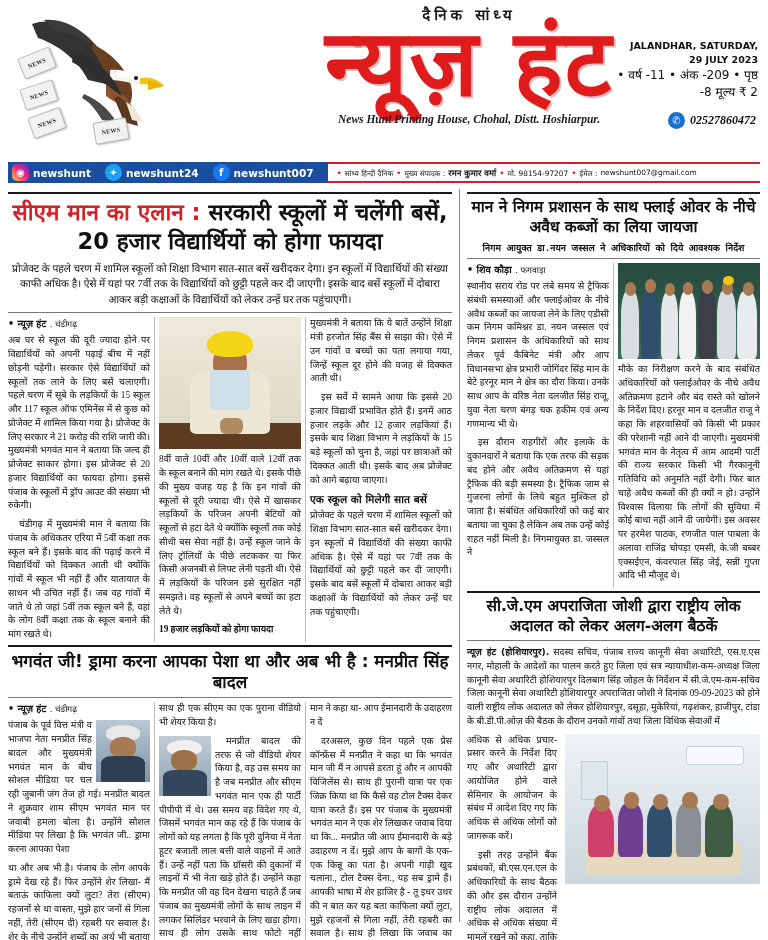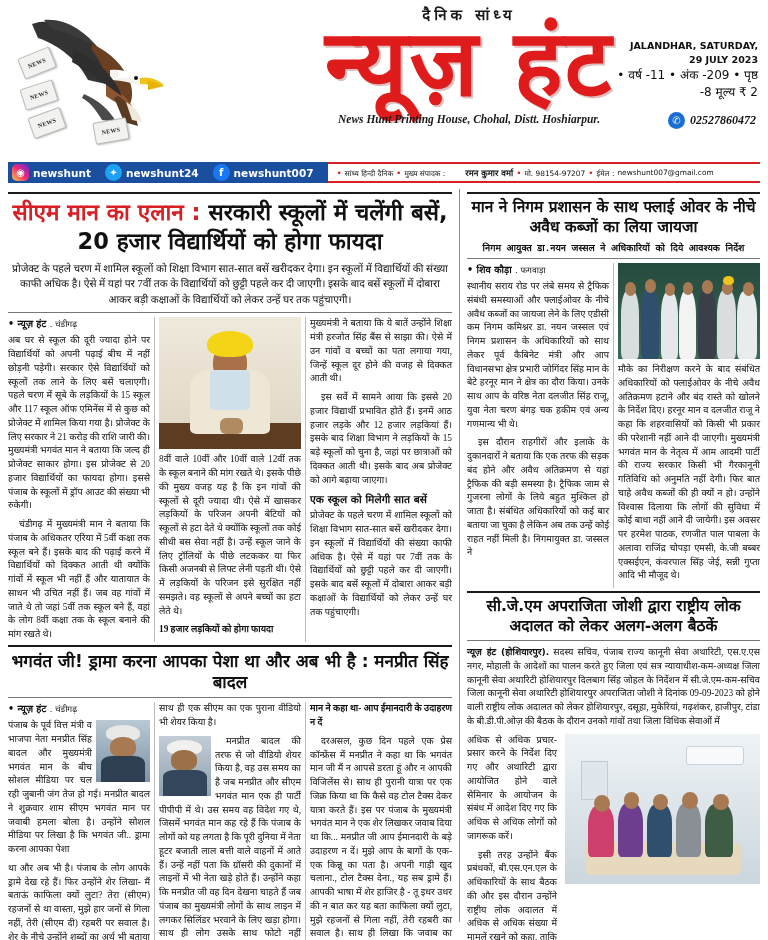--- a/index.html
+++ b/index.html
@@ -335,21 +335,21 @@
       <div class="sm">
         <span class="sm-ico fb">f</span>
         <span class="sm-label">newshunt007</span>
       </div>
     </div>
     <div class="social-right">
       <span class="sep-dot">•</span>
         <span>सांध्य हिन्दी दैनिक</span>
       <span class="sep-dot">•</span>
         <span>मुख्य संपादक :</span>
-      <b style="margin-left:20px">रमन कुमार वर्मा</b>
+      <b style="margin-left:3px">रमन कुमार वर्मा</b>
       <span class="sep-dot">•</span>
         <span>मो. 98154-97207</span>
       <span class="sep-dot">•</span>
         <span>ईमेल :</span>
       <span style="margin-left:3px">newshunt007@gmail.com</span>
     </div>
   </div>
 
   <div class="content">
 
@@ -419,21 +419,21 @@
 
           <div class="photo mp-small">
             <div style="position:absolute;inset:0;background:linear-gradient(#c2ccd6,#8fa2b1)"></div>
             <div style="position:absolute;left:16%;top:6%;width:66%;height:26%;background:#f0f0ee;border-radius:50% 50% 40% 40%"></div>
             <div style="position:absolute;left:24%;top:24%;width:50%;height:34%;background:#9d7148;border-radius:44%"></div>
             <div style="position:absolute;left:8%;top:56%;width:84%;height:44%;background:#34465c;border-radius:26% 26% 0 0"></div>
           </div>
 
           <p class="body-txt indent">मनप्रीत बादल की तरफ से जो वीडियो शेयर किया है, वह उस समय का है जब मनप्रीत और सीएम भगवंत मान एक ही पार्टी पीपीपी में थे। उस समय वह विदेश गए थे, जिसमें भगवंत मान कह रहे हैं कि पंजाब के लोगों को यह लगता है कि पूरी दुनिया में नेता हूटर बजाती लाल बत्ती वाले वाहनों में आते हैं। उन्हें नहीं पता कि ग्रॉसरी की दुकानों में लाइनों में भी नेता खड़े होते हैं। उन्होंने कहा कि मनप्रीत जी वह दिन देखना चाहते हैं जब पंजाब का मुख्यमंत्री लोगों के साथ लाइन में लगकर सिलिंडर भरवाने के लिए खड़ा होगा। साथ ही लोग उसके साथ फोटो नहीं खिचाएंगे। वीआईपी कल्चर खत्म कर देंगे।</p>
 
-          <p class="body-txt" style="font-weight:bold">मान ने कहा था- आप ईमानदारी के उदाहरण न दें</p>
+          <p class="body-txt" style="font-weight:normal">मान ने कहा था- आप ईमानदारी के उदाहरण न दें</p>
           <p class="body-txt indent">दरअसल, कुछ दिन पहले एक प्रेस कॉन्फ्रेंस में मनप्रीत ने कहा था कि भगवंत मान जी मैं न आपसे डरता हूं और न आपकी विजिलेंस से। साथ ही पुरानी यात्रा पर एक जिक्र किया था कि कैसे वह टोल टैक्स देकर यात्रा करते हैं। इस पर पंजाब के मुख्यमंत्री भगवंत मान ने एक शेर लिखकर जवाब दिया था कि... मनप्रीत जी आप ईमानदारी के बड़े उदाहरण न दें। मुझे आप के बागों के एक-एक किन्नू का पता है। अपनी गाड़ी खुद चलाना., टोल टैक्स देना., यह सब ड्रामे हैं। आपकी भाषा में शेर हाजिर है - तू इधर उधर की न बात कर यह बता काफिला क्यों लुटा, मुझे रहजनों से गिला नहीं, तेरी रहबरी का सवाल है। साथ ही लिखा कि जवाब का इंतजार रहेगा।</p>
         </div>
       </article>
     </div>
 
     <div class="col-right">
       <div class="rule-thick"></div>
 
       <article>
         <h2 class="head-r">मान ने निगम प्रशासन के साथ फ्लाई ओवर के नीचे अवैध कब्जों का लिया जायजा</h2>

